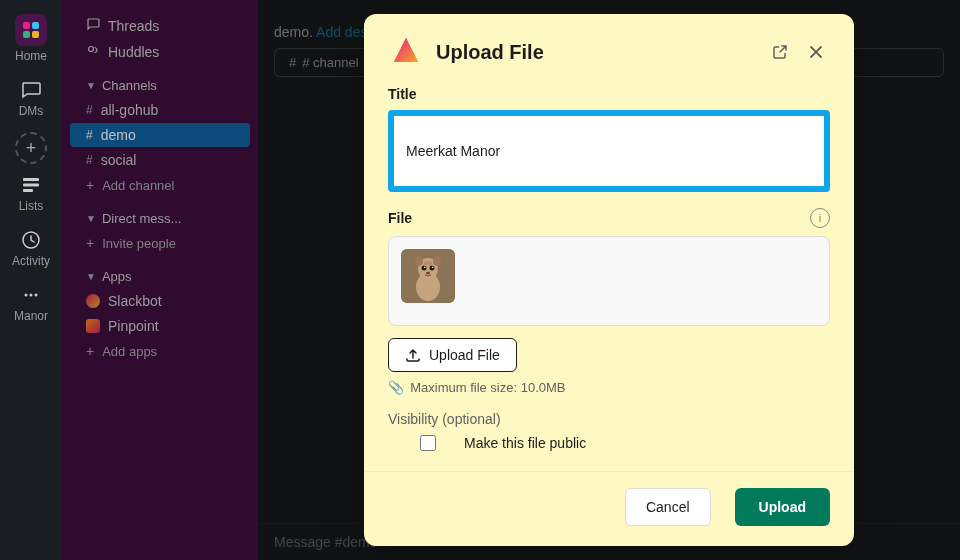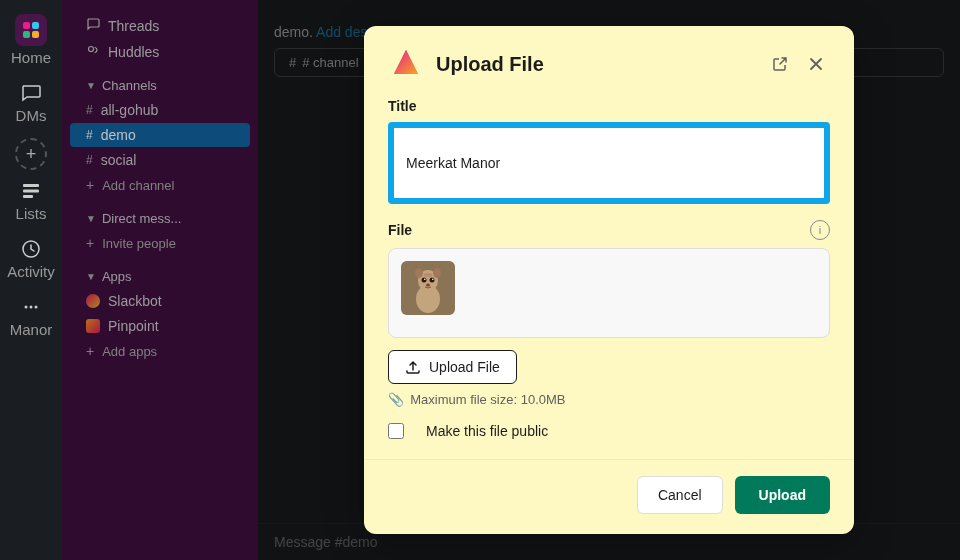--- a/index.html
+++ b/index.html
@@ -40,21 +40,21 @@
       width: 32px;
       height: 32px;
       border-radius: 8px;
       background: #4a154b;
       display: flex;
       align-items: center;
       justify-content: center;
     }
     .rail-item .icon-label {
       color: #999;
-      font-size: 15px;
+      font-size: 12px;
     }
     .add-btn {
       width: 32px;
       height: 32px;
       border-radius: 50%;
       border: 2px dashed #555;
       display: flex;
       align-items: center;
       justify-content: center;
       color: #aaa;
@@ -296,38 +296,39 @@
       font-weight: 700;
       margin-bottom: 8px;
     }
     .visibility-label span {
       font-weight: 400;
       color: #616061;
     }
     .checkbox-row {
       display: flex;
       align-items: center;
-      gap: 22px;
+      gap: 28px;
+      margin-left: 32px;
     }
     .checkbox-row input[type="checkbox"] {
       width: 16px;
       height: 16px;
       cursor: pointer;
       border-radius: 3px;
     }
     .checkbox-label {
       font-size: 14px;
       color: #1d1c1d;
     }
 
     .modal-footer {
       display: flex;
       justify-content: flex-end;
       padding: 16px 24px 20px;
-      gap: 12px;
+      gap: 24px;
       border-top: 1px solid #e8e8e8;
     }
     .btn-cancel {
       padding: 10px 20px;
       border: 1.5px solid #ddd;
       border-radius: 6px;
       background: #fff;
       cursor: pointer;
       font-size: 14px;
       font-weight: 500;
@@ -619,20 +620,23 @@
           
           <div class="file-info">
             <div class="size-line">
               <span class="clip-icon">📎</span>
               <span>Maximum file size: 10.0MB</span>
             </div>
           </div>
         </div>
 
         <div class="visibility-section">
+          <div class="visibility-label">
+            <span>Visibility</span> <span>(optional)</span>
+          </div>
           <div class="checkbox-row">
             <input type="checkbox" id="make-public" style="">
             <label for="make-public" class="checkbox-label">Make this file public</label>
           </div>
         </div>
       </div>
 
       <div class="modal-footer">
         <button class="btn-cancel">Cancel</button>
         <button class="btn-upload">Upload</button>

